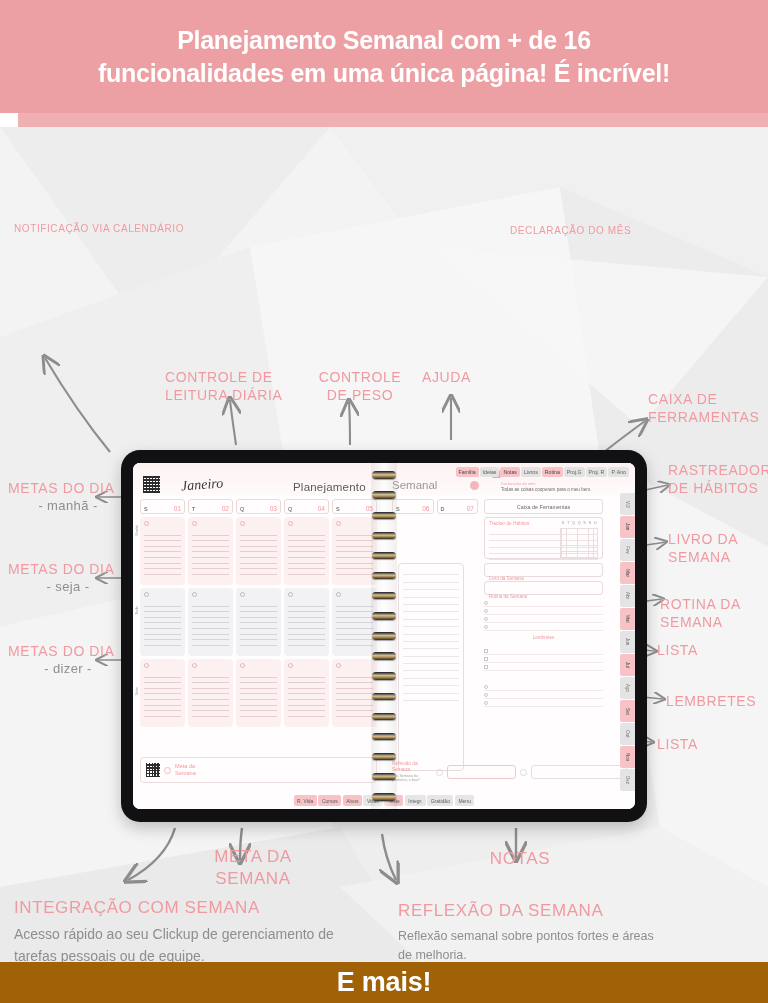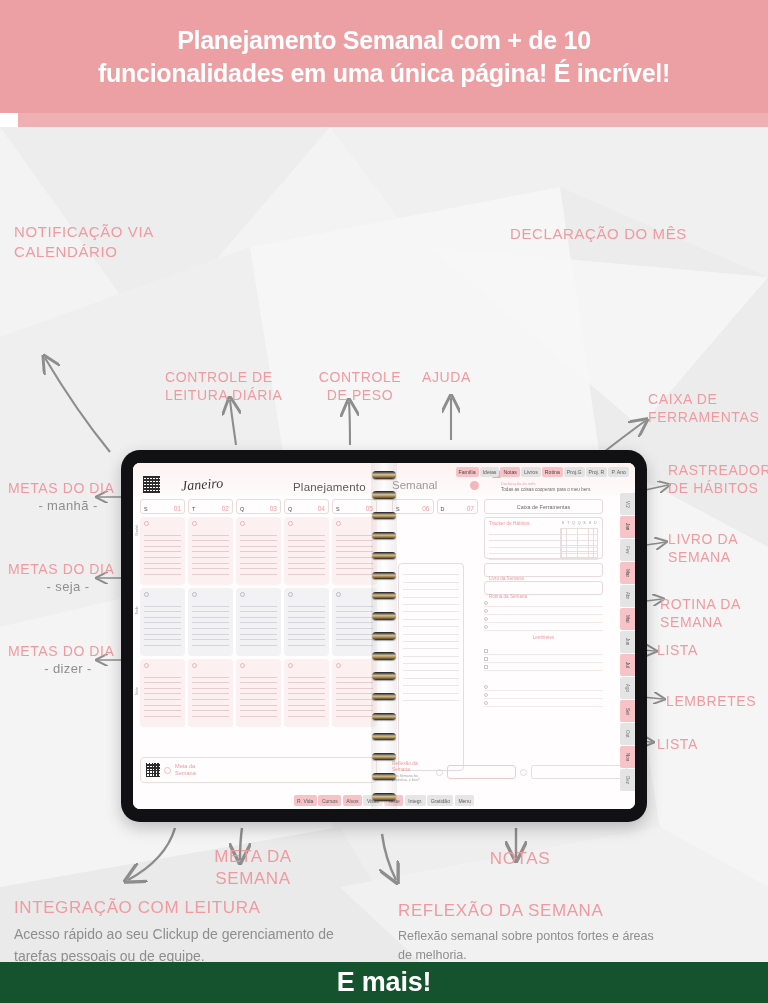--- a/index.html
+++ b/index.html
@@ -22,35 +22,35 @@
     text-align:center; letter-spacing:-0.3px; width:700px;
   }
   .header-notch{
     position:absolute; left:18px; top:113px; width:750px; height:14px;
     background:#efb0b4;
   }
 
   
   .footer-banner{
     position:absolute; left:0; top:962px; width:768px; height:41px;
-    background:#14532d; display:flex; align-items:center; justify-content:center;
+    background:#a16207; display:flex; align-items:center; justify-content:center;
   }
   .footer-banner .ftitle{
     color:#ffffff; font-weight:bold; font-size:27px; letter-spacing:-0.2px;
   }
 
   
   .bg{
     position:absolute; left:0; top:127px; width:768px; height:835px;
     background:#f3f3f3; overflow:hidden;
   }
 
   
   .ann-title{
-    color:#f09aa0; font-size:15px; letter-spacing:0.6px;
+    color:#f09aa0; font-size:10px; letter-spacing:0.6px;
     line-height:1.32; font-weight:normal;
   }
   .ann-title.sm{ font-size:14px; }
   .ann-title.big{ font-size:17px; }
   .ann-body{
     color:#8e8e8e; font-size:11.5px; line-height:1.52; margin-top:5px;
   }
   .ann-sub{
     color:#8e8e8e; font-size:13px; letter-spacing:0.4px; margin-top:1px;
   }
@@ -264,21 +264,21 @@
     width:24px; height:7.5px; border-radius:5px;
     background:linear-gradient(180deg,#1b1b1b 0%,#5a5a5a 18%,#d9c08a 45%,#b9975b 62%,#2a2a2a 100%);
     box-shadow:0 1px 1px rgba(0,0,0,.35);
   }
 </style>
 </head>
 <body>
 
 <div class="header-banner">
   <div class="htitle">
-    <div>Planejamento Semanal com + de 10</div>
+    <div>Planejamento Semanal com + de 16</div>
     <div>funcionalidades em uma única página! É incrível!</div>
   </div>
 </div>
 <div class="header-notch"></div>
 
 <div class="bg">
   <svg width="768" height="835" style="position:absolute;left:0;top:0">
     <polygon points="0,0 330,0 150,210" fill="#ededed"></polygon>
     <polygon points="330,0 768,0 768,150 420,120" fill="#f0f0f0"></polygon>
     <polygon points="0,210 250,120 300,430 0,500" fill="#efefef"></polygon>
@@ -379,21 +379,21 @@
 </div>
 
 <div class="ann" style="left:198px; top:846px; width:110px; text-align:center;">
   <div class="ann-title big">META DA SEMANA</div>
 </div>
 <div class="ann" style="left:470px; top:848px; width:100px; text-align:center;">
   <div class="ann-title big">NOTAS</div>
 </div>
 
 <div class="ann" style="left:14px; top:897px; width:340px;">
-  <div class="ann-title big">INTEGRAÇÃO COM LEITURA</div>
+  <div class="ann-title big">INTEGRAÇÃO COM SEMANA</div>
   <div class="ann-body" style="font-size:14px;">Acesso rápido ao seu Clickup de gerenciamento de tarefas pessoais ou de equipe.</div>
 </div>
 <div class="ann" style="left:398px; top:900px; width:270px;">
   <div class="ann-title big">REFLEXÃO DA SEMANA</div>
   <div class="ann-body" style="font-size:12.5px;">Reflexão semanal sobre pontos fortes e áreas de melhoria.</div>
 </div>
 
 <div class="tablet">
   <div class="tablet-screen">
 

